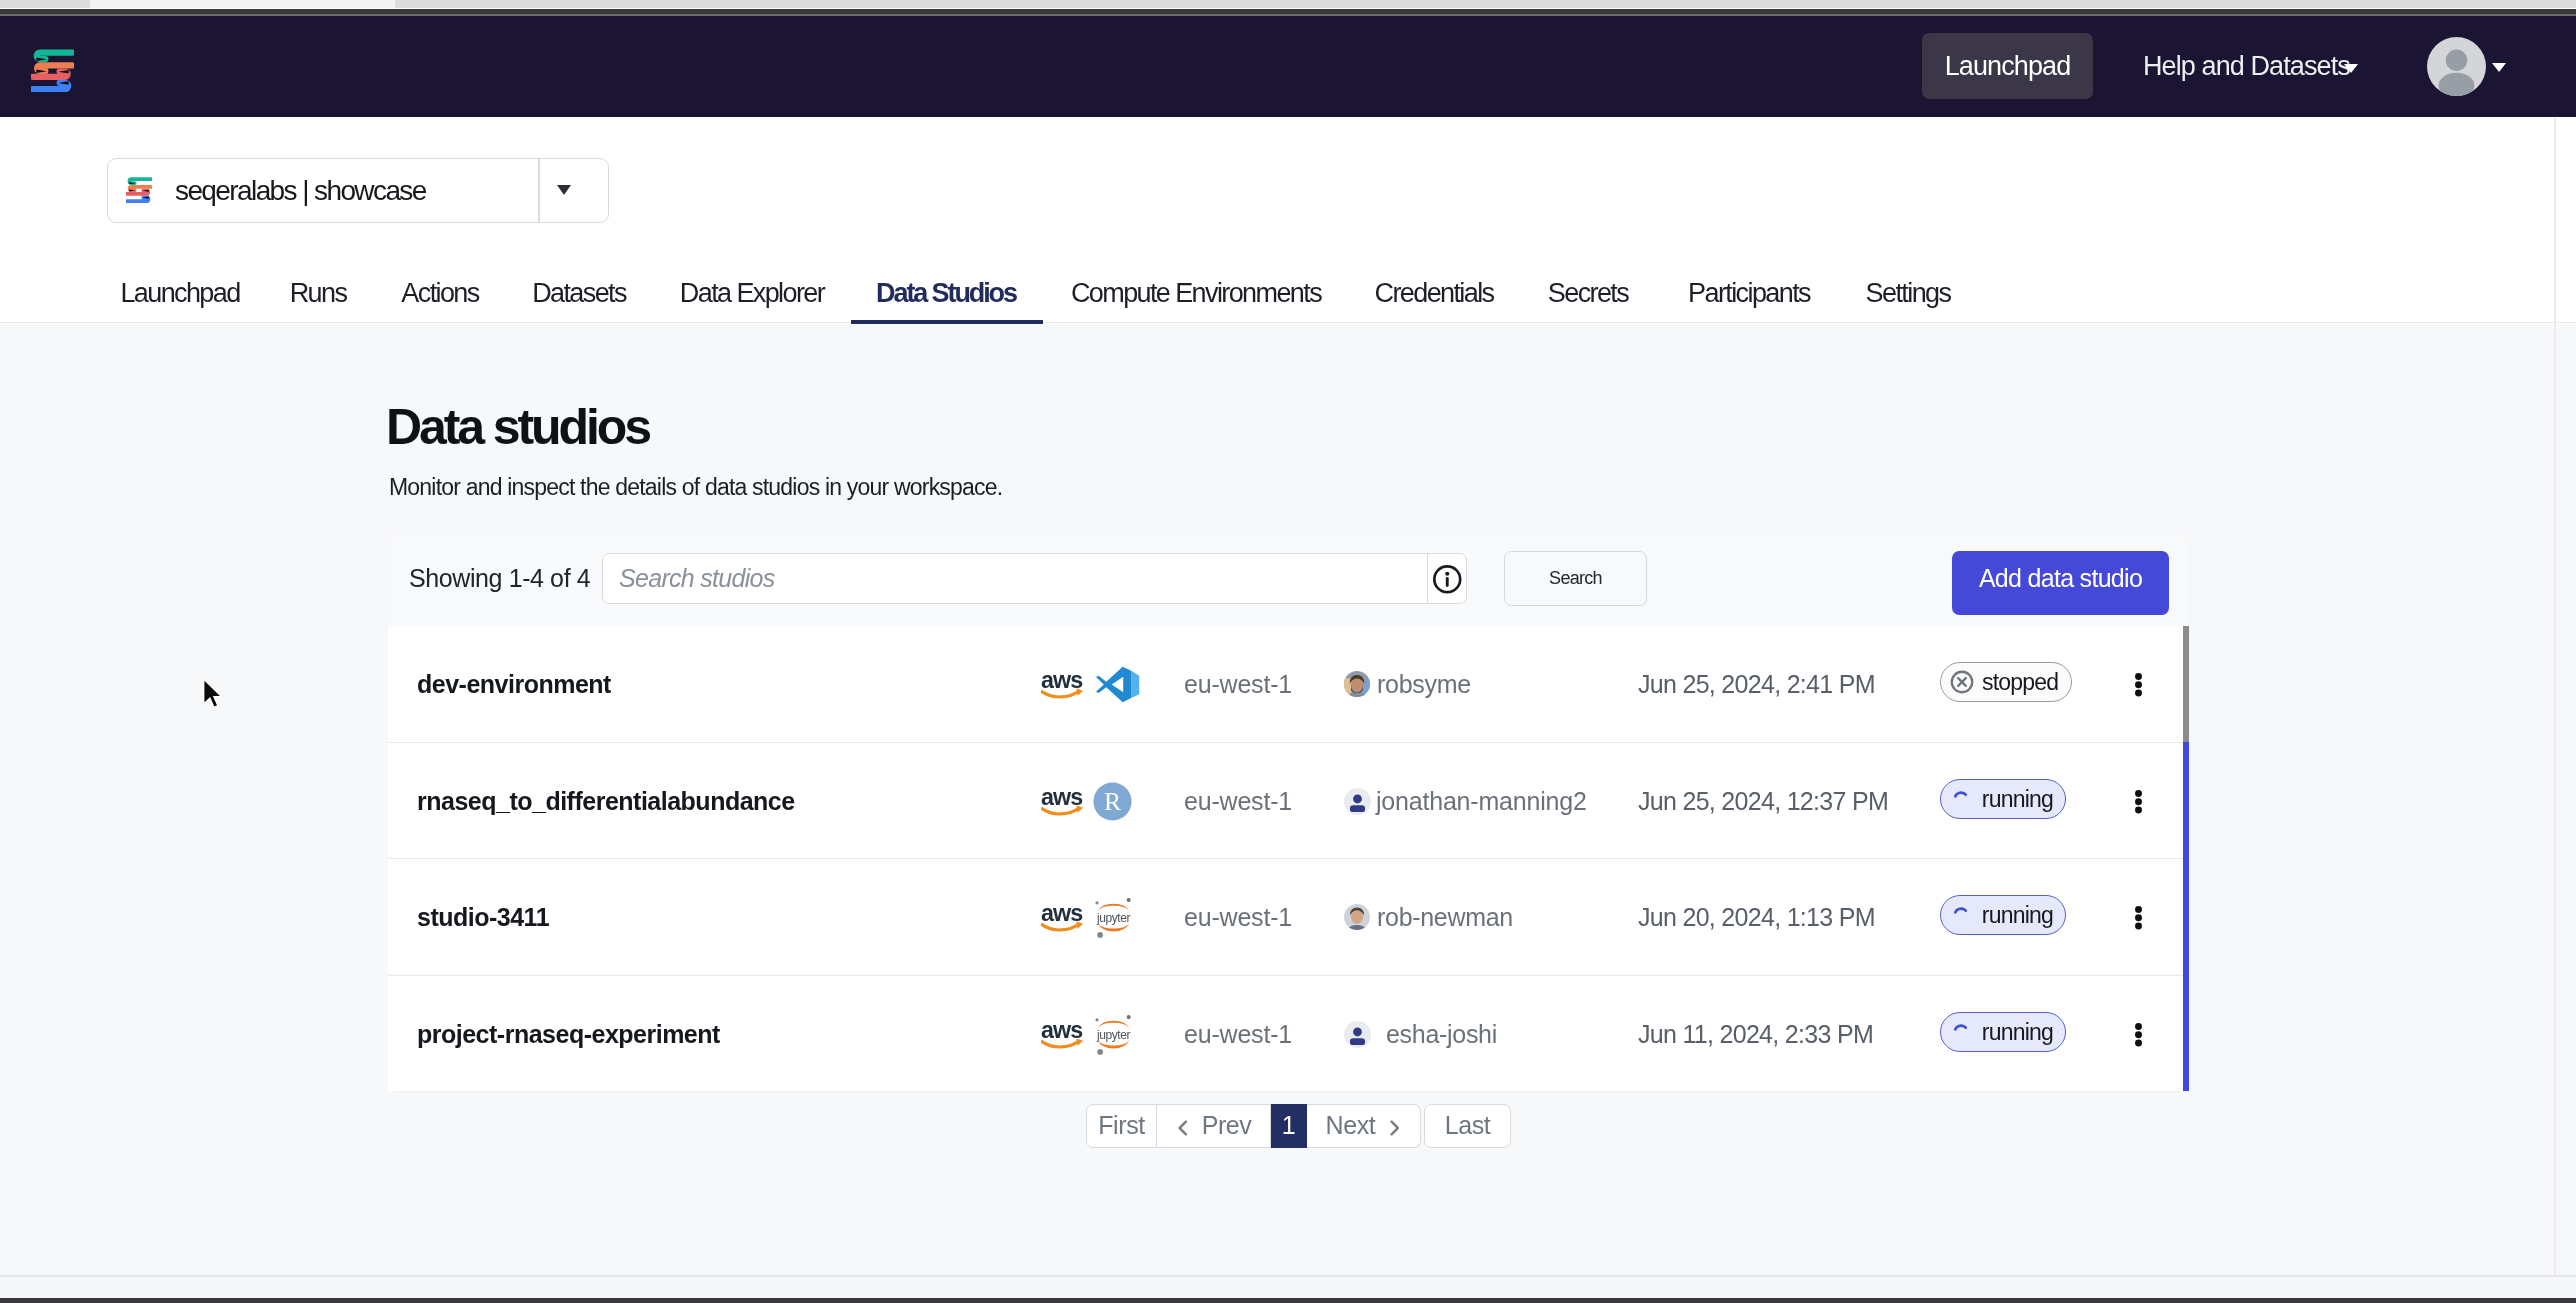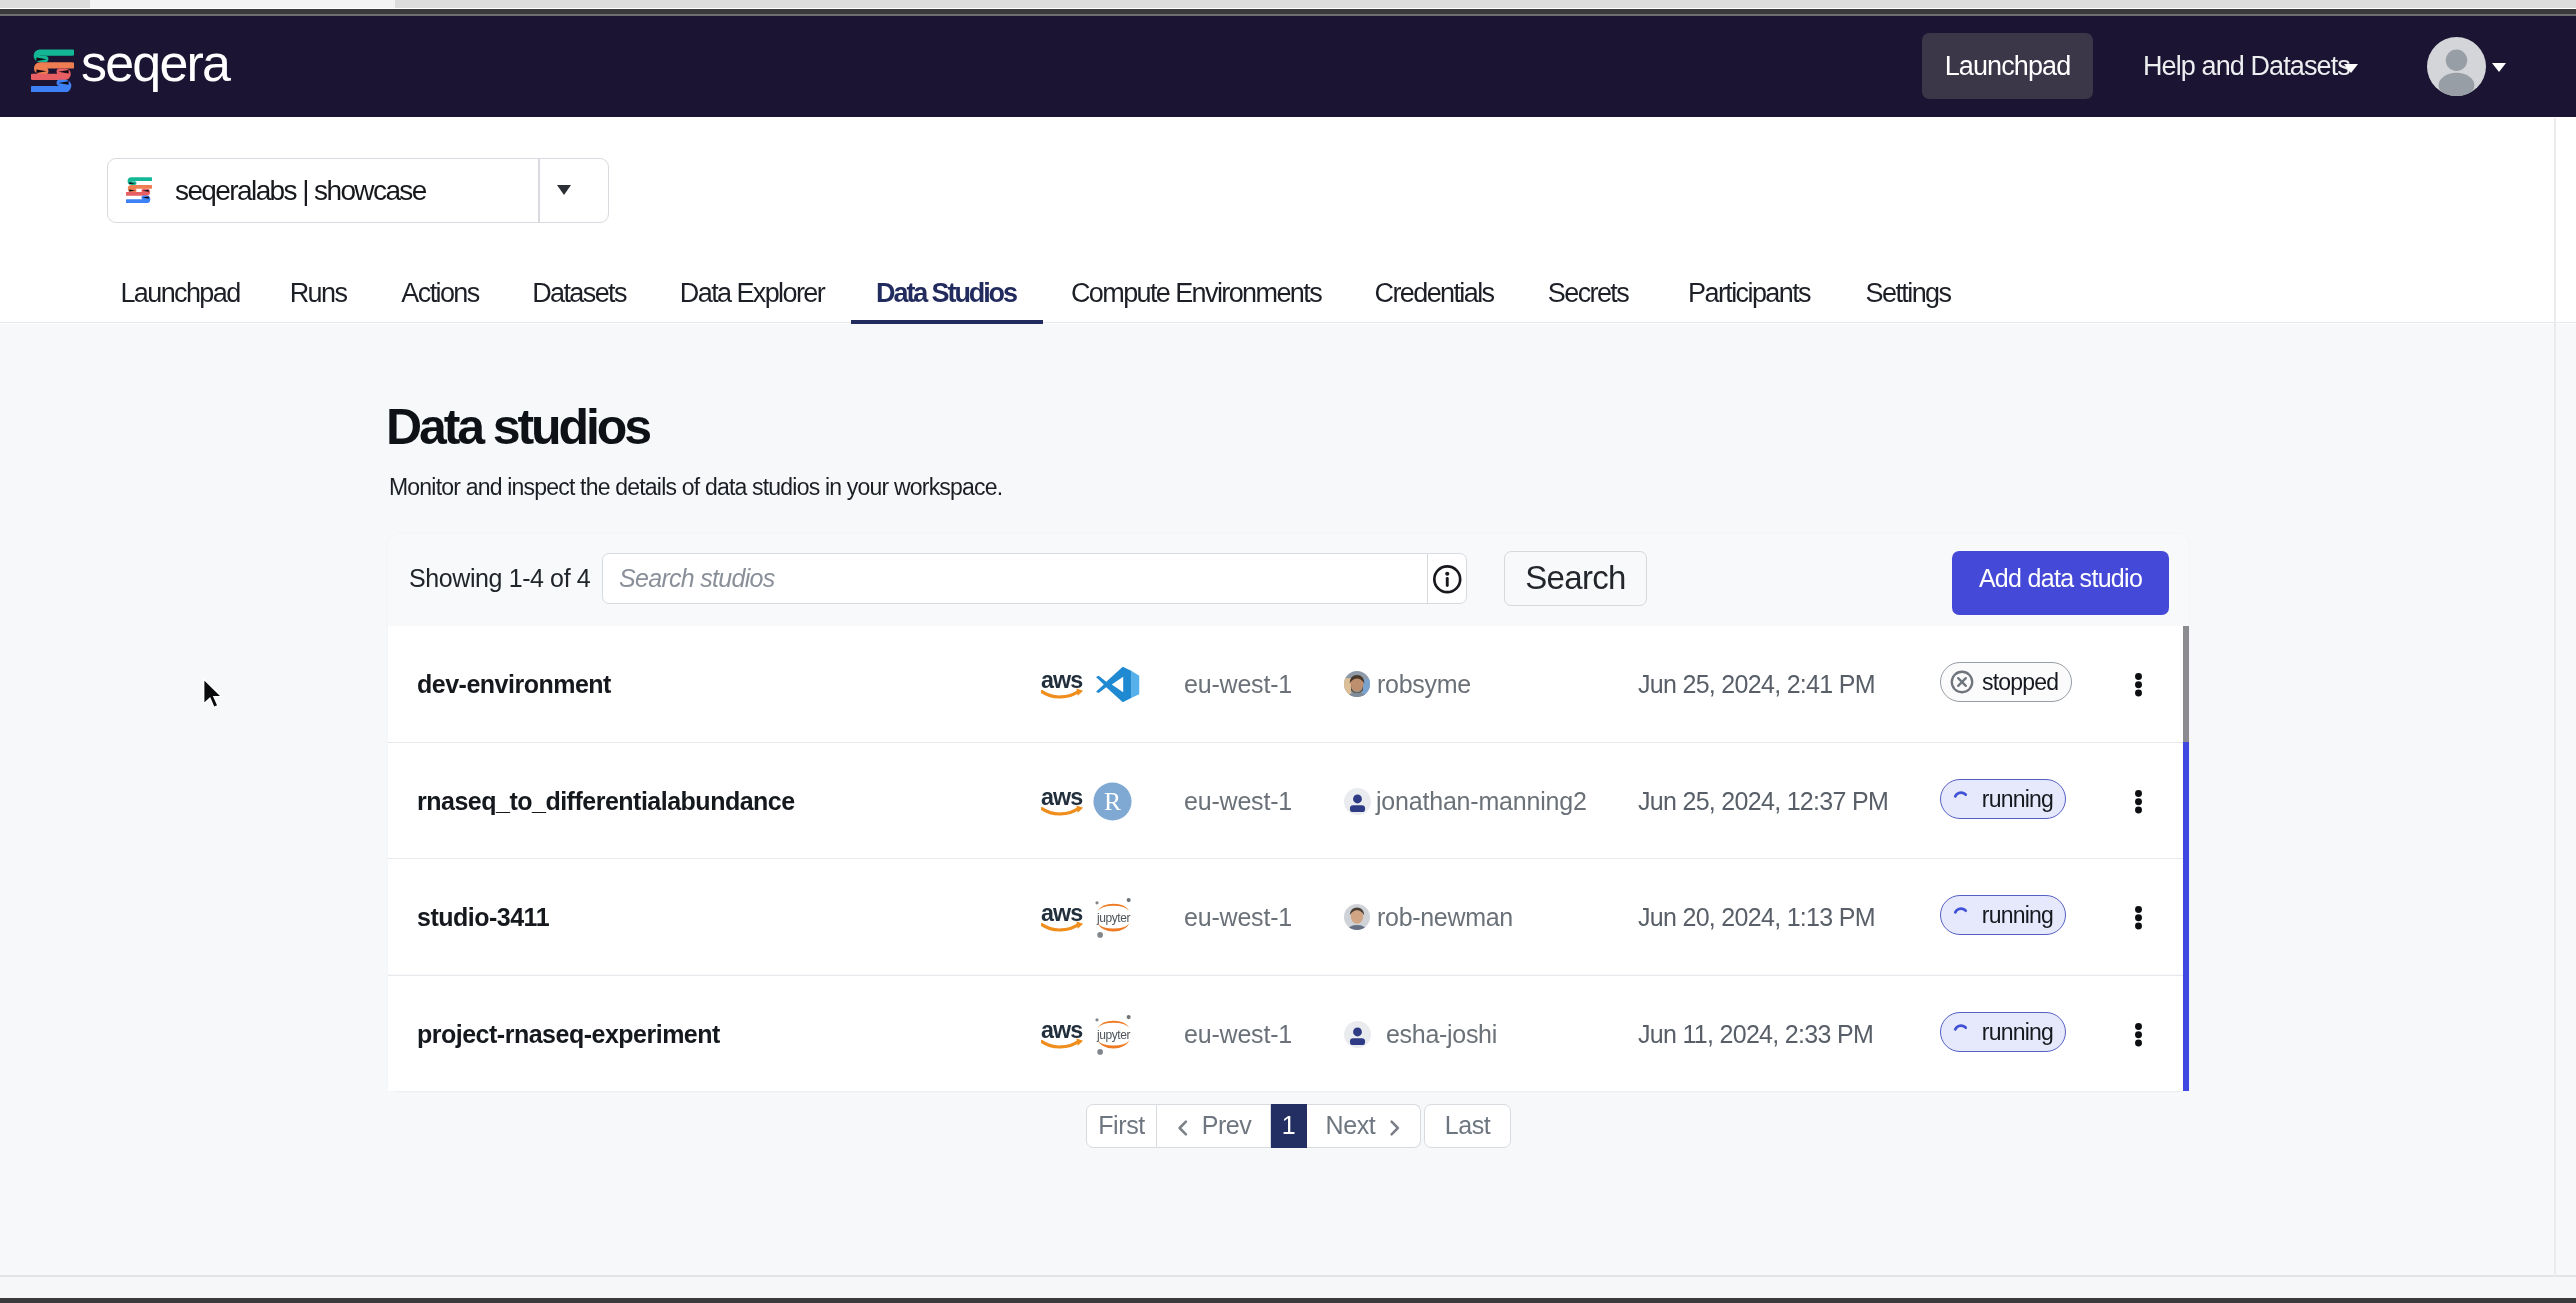--- a/index.html
+++ b/index.html
@@ -20,21 +20,20 @@
   <div class="abs" style="left:31px;top:33px;width:43px;height:43px;" id="hdr-logo"><svg width="43" height="43" viewBox="0 0 48 48">
     <path d="M46,4 H10 A3.6,3.6 0 0 0 10,11.2 H16" fill="none" stroke="#14b795" stroke-width="7" stroke-linecap="round"></path>
     <polygon points="6,9.6 17.5,11.5 6,13.6" fill="#0c0c14"></polygon>
     <path d="M46,18.3 H10 A3.2,3.2 0 0 0 10,24.7 H16" fill="none" stroke="#ee7d52" stroke-width="7" stroke-linecap="round"></path>
     <polygon points="6,22.9 17.5,24.8 6,26.9" fill="#0c0c14"></polygon>
     <path d="M2,31 H38 A2.9,2.9 0 0 0 38,25.2 H32" fill="none" stroke="#e85f63" stroke-width="7" stroke-linecap="round"></path>
     <polygon points="42,23.4 30.5,25.3 42,27.4" fill="#0c0c14"></polygon>
     <path d="M2,44.8 H38 A3.5,3.5 0 0 0 38,37.8 H32" fill="none" stroke="#3e80f6" stroke-width="7" stroke-linecap="round"></path>
     <polygon points="42,36 30.5,37.9 42,40" fill="#0c0c14"></polygon>
   </svg></div>
-  <div class="abs" style="left:81px;top:20.6px;width:269px;height:52px;line-height:52px;font-size:52px;letter-spacing:-1.8px;color:#ffffff;font-weight:400;">seqera</div>
   <div class="abs" style="left:1922px;top:17px;width:171px;height:66px;background:#3c3649;border-radius:7.2px;color:#ffffff;font-size:27px;letter-spacing:-0.9px;text-align:center;line-height:66px;">Launchpad</div>
   <div class="abs" style="left:2143px;top:17px;height:66px;line-height:66px;font-size:27px;letter-spacing:-0.9px;color:#eceef0;">Help and Datasets</div>
   <div class="abs" style="left:2344px;top:48px;width:0;height:0;border-left:7.2px solid transparent;border-right:7.2px solid transparent;border-top:9px solid #ffffff;"></div>
   <div class="abs" style="left:2427px;top:20.6px;width:59px;height:59px;" id="hdr-avatar"><svg width="59" height="59" viewBox="0 0 66 66">
     <defs>
           <clipPath id="avc">
             <circle cx="33" cy="33" r="33"></circle>
           </clipPath>
         </defs>
     <circle cx="33" cy="33" r="33" fill="#d3d5d9"></circle>
@@ -88,21 +87,21 @@
 
 <div class="abs" style="left:409px;top:566px;font-size:25px;letter-spacing:-0.4px;line-height:25px;color:#20242b;">Showing 1-4 of 4</div>
 <div class="abs" style="left:602px;top:553px;width:865px;height:51px;background:#ffffff;border:1.3px solid #d7dade;border-radius:7.2px;"></div>
 <div class="abs" style="left:619px;top:553px;height:51px;line-height:51px;font-size:25px;font-style:italic;letter-spacing:-0.7px;color:#8a9099;">Search studios</div>
 <div class="abs" style="left:1427px;top:554px;width:1.3px;height:49px;background:#d7dade;"></div>
 <div class="abs" style="left:1432px;top:564px;width:30.5px;height:30.5px;" id="info-icon"><svg width="30.5" height="30.5" viewBox="0 0 34 34">
   <circle cx="17" cy="17" r="14.4" fill="none" stroke="#17191d" stroke-width="3"></circle>
   <circle cx="17" cy="10.8" r="2.3" fill="#17191d"></circle>
   <path d="M17,16 V24" stroke="#17191d" stroke-width="3.2" stroke-linecap="round"></path>
 </svg></div>
-<div class="abs" style="left:1504px;top:551px;width:143px;height:55px;background:#f8f9fa;border:1.3px solid #d5d8dd;border-radius:7.2px;text-align:center;line-height:52px;font-size:33px;letter-spacing:-0.7px;color:#23262c;">Search</div>
+<div class="abs" style="left:1504px;top:551px;width:143px;height:55px;background:#f8f9fa;border:1.3px solid #d5d8dd;border-radius:7.2px;text-align:center;line-height:52px;font-size:18px;letter-spacing:-0.7px;color:#23262c;">Search</div>
 <div class="abs" style="left:1952px;top:551px;width:217px;height:64px;background:#4549d8;border-radius:7.2px;text-align:center;line-height:55px;font-size:25px;letter-spacing:-0.7px;color:#ffffff;">Add data studio</div>
 
 <style>
   .row { position:absolute; left:388px; width:1801px; height:116px; background:#ffffff; }
   .row .name { position:absolute; left:29px; top:46px; line-height:25px; font-size:25px; font-weight:700; letter-spacing:-0.5px; color:#15181d; white-space:nowrap; }
   .row .gtxt { position:absolute; top:46px; line-height:25px; font-size:25px; color:#6b7178; white-space:nowrap; }
   .row .date { position:absolute; left:1250px; top:46px; line-height:25px; font-size:25px; letter-spacing:-0.7px; color:#585f68; white-space:nowrap; }
   .row .aws { position:absolute; left:653px; top:44px; }
   .row .ic2 { position:absolute; left:705px; top:38px; }
   .row .avi { position:absolute; left:956px; top:45px; }

